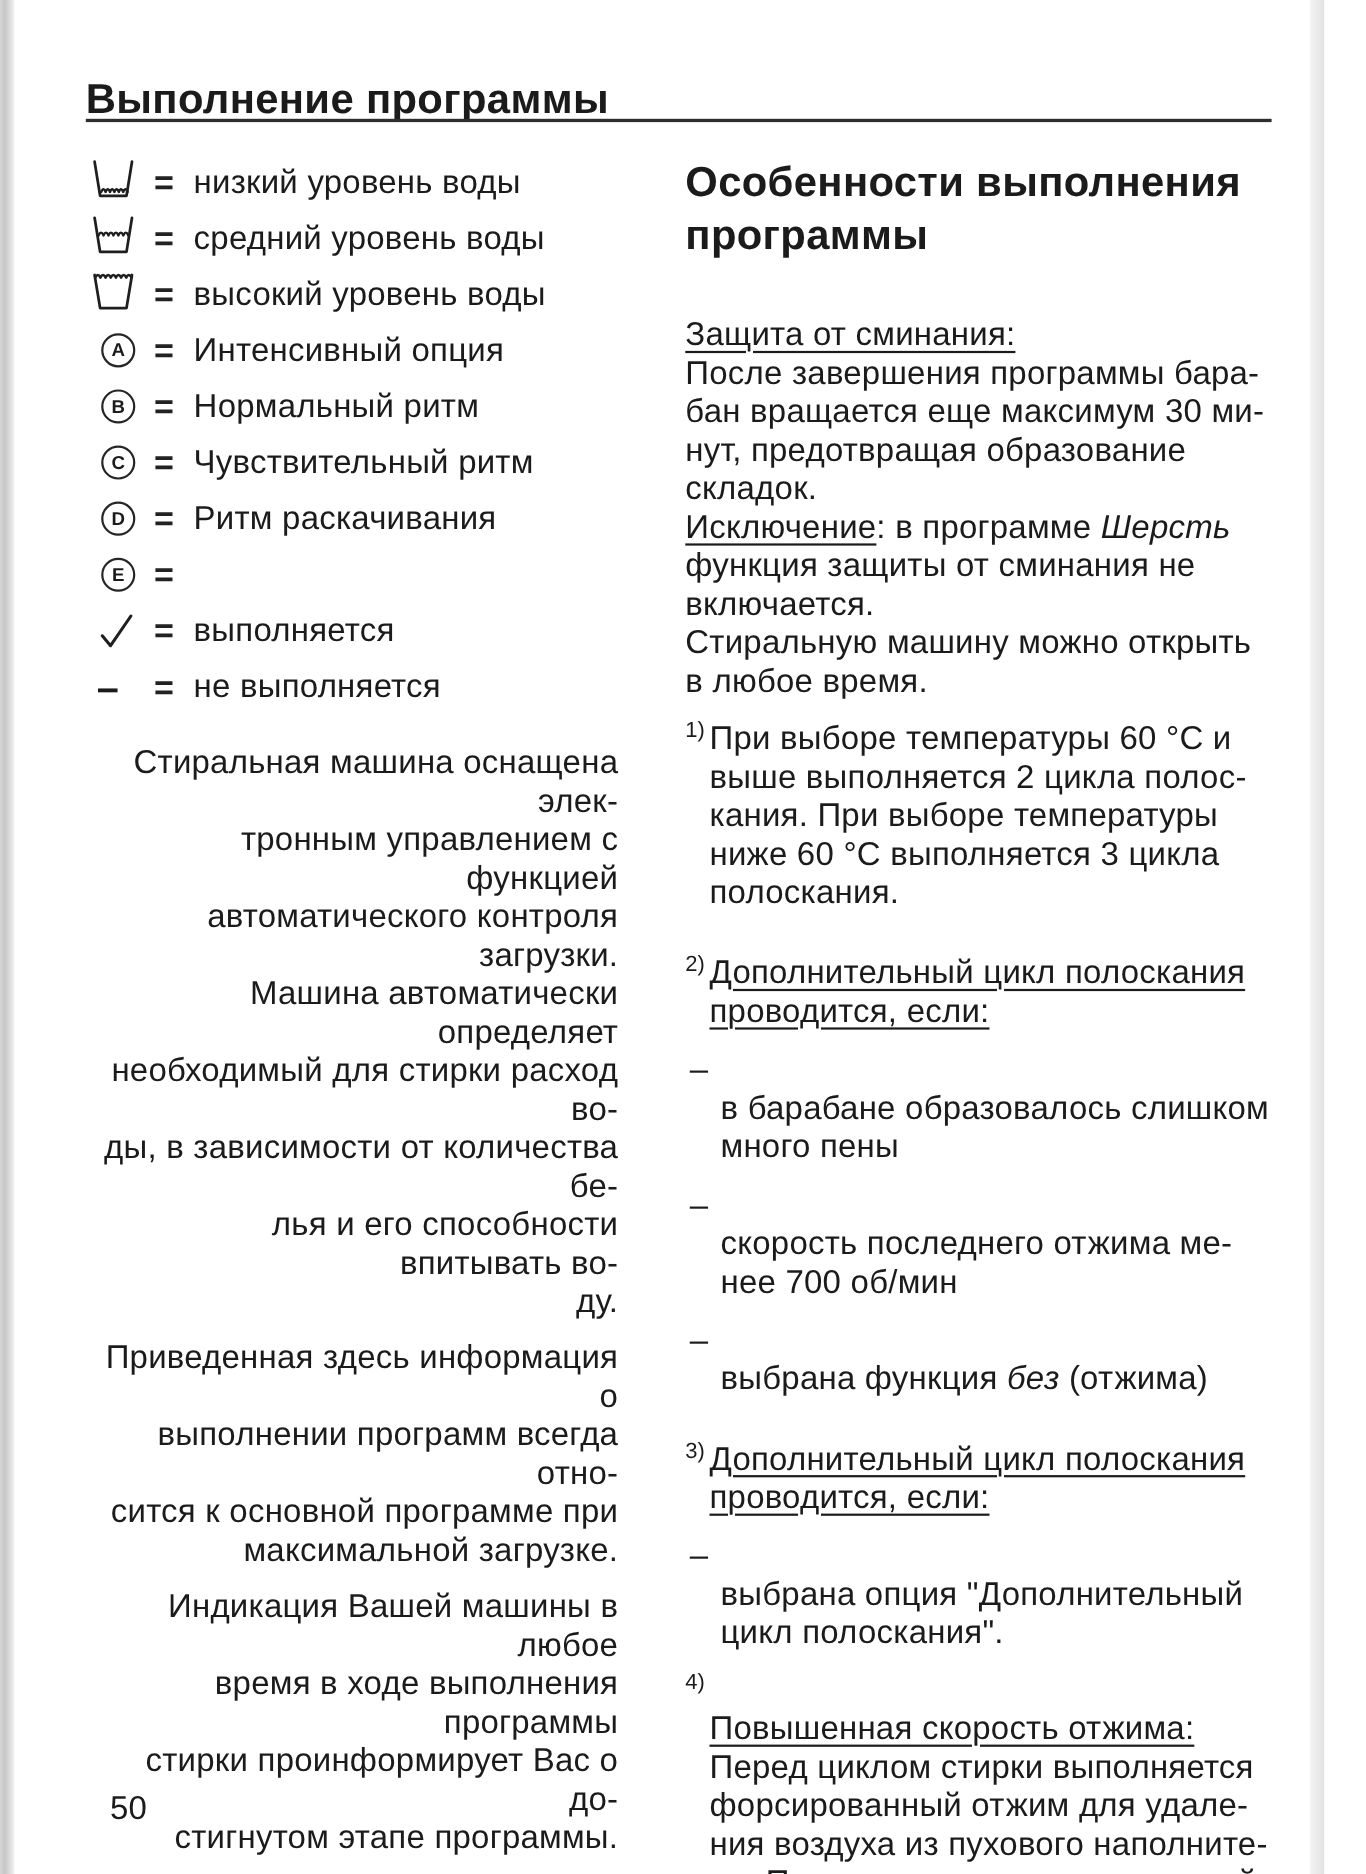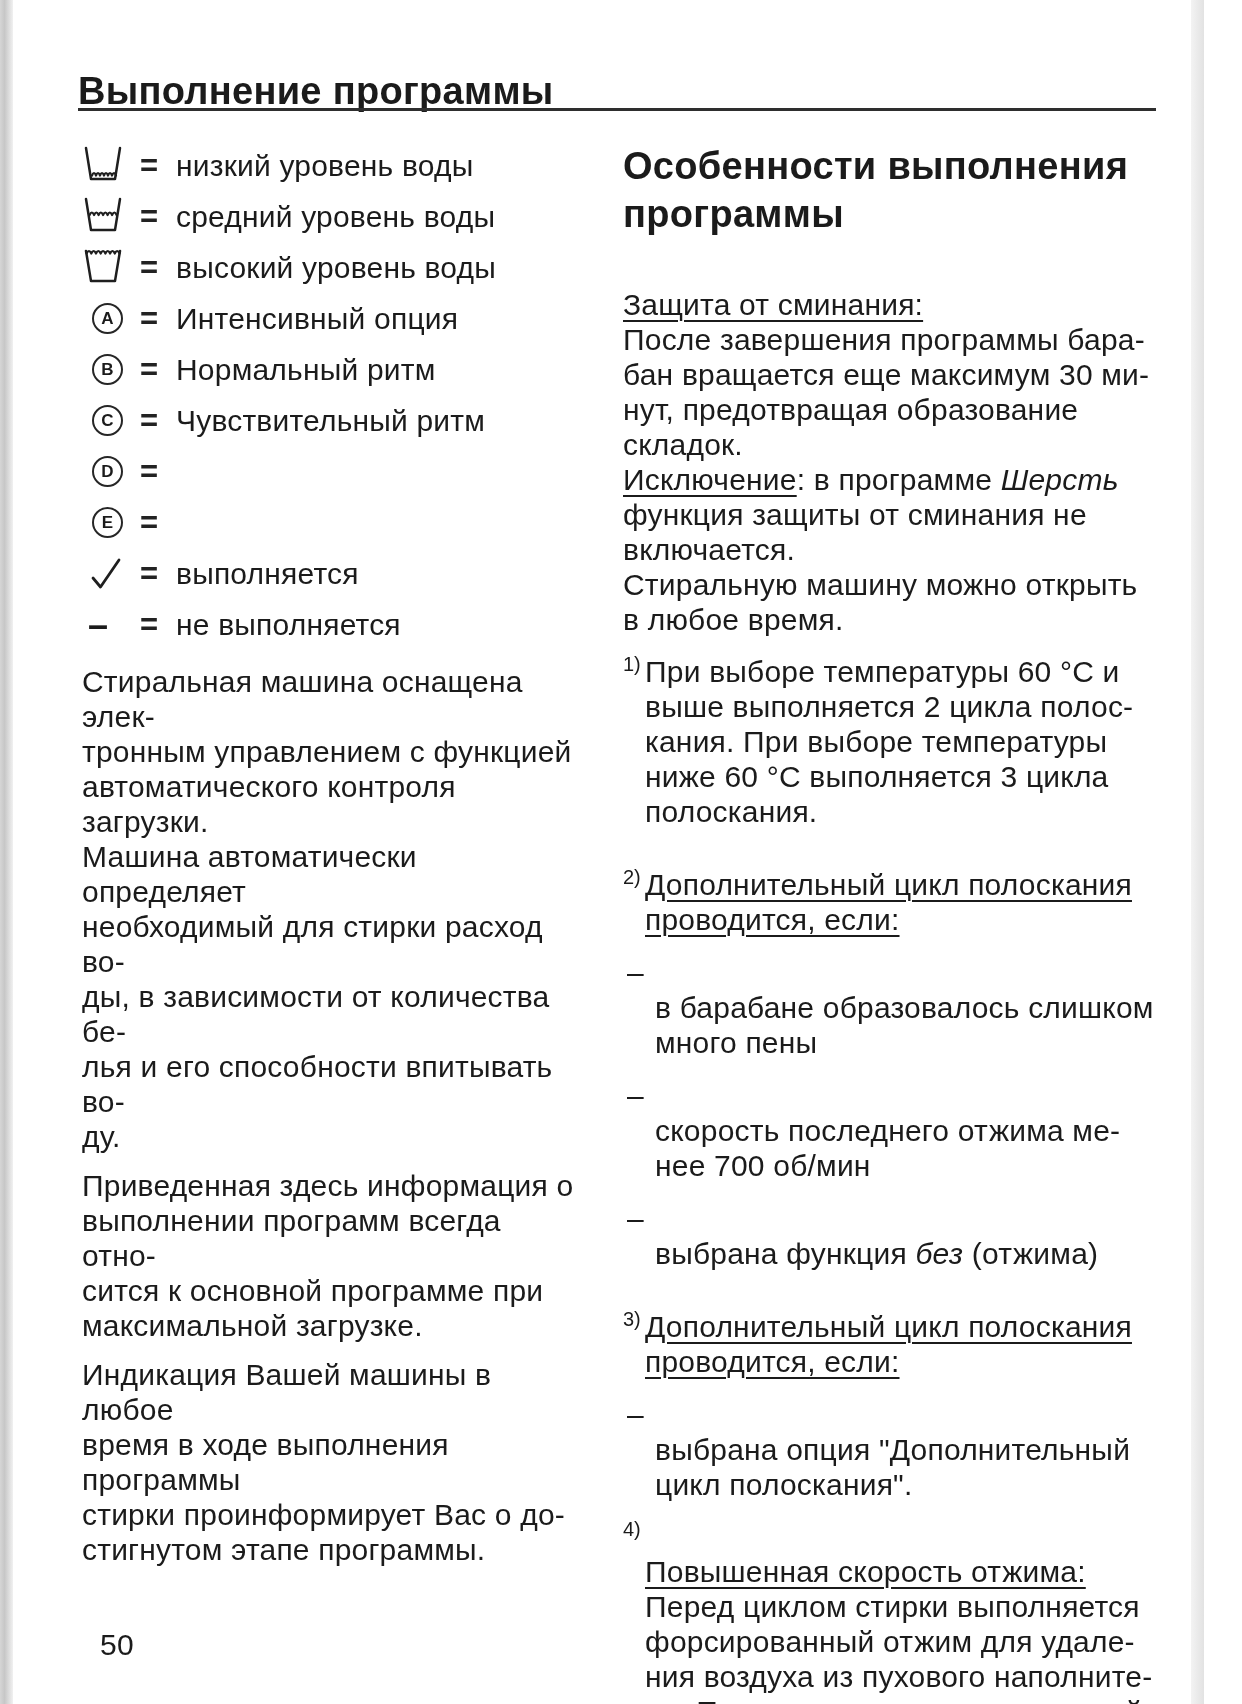--- a/index.html
+++ b/index.html
@@ -40,21 +40,21 @@
     margin-left:14px;
     width:27px;height:27px;border:2px solid #262626;border-radius:50%;
     display:flex;align-items:center;justify-content:center;
     font-size:17px;font-weight:bold;line-height:1;
   }
   .check-wrap{margin-left:8px;display:flex;align-items:center;}
   .dash-sym{margin-left:10px;font-size:36px;font-weight:700;line-height:1;}
   .ws{white-space:pre-line;}
   .left-paragraphs{position:absolute;left:78px;top:660px;width:500px;}
   .left-paragraphs p{
-    margin:4px;font-size:30px;line-height:35px;
+    margin:16px;font-size:30px;line-height:35px;text-align:right;
   }
   .left-paragraphs p + p{margin-top:14px;}
   .pagenum{position:absolute;left:100px;top:1628px;font-size:30px;}
   
   .right-col{position:absolute;left:623px;top:142px;width:552px;font-size:30px;line-height:35px;}
   .right-heading{
     margin:0 0 14px 0;font-size:38px;font-weight:bold;line-height:48px;
     letter-spacing:0.3px;
   }
   .u{text-decoration:underline;text-decoration-thickness:2px;text-underline-offset:5px;margin-top:38px;}
@@ -142,20 +142,21 @@
       </span>
       <span class="eq-cell">=</span>
       <span class="legend-label">Чувствительный ритм</span>
     </div>
 
     <div class="legend-row">
       <span class="sym-cell">
         <span class="circle-letter">D</span>
       </span>
       <span class="eq-cell">=</span>
+      <span class="legend-label">Ритм раскачивания</span>
     </div>
 
     <div class="legend-row">
       <span class="sym-cell">
         <span class="circle-letter">E</span>
       </span>
       <span class="eq-cell">=</span>
     </div>
 
     <div class="legend-row">

